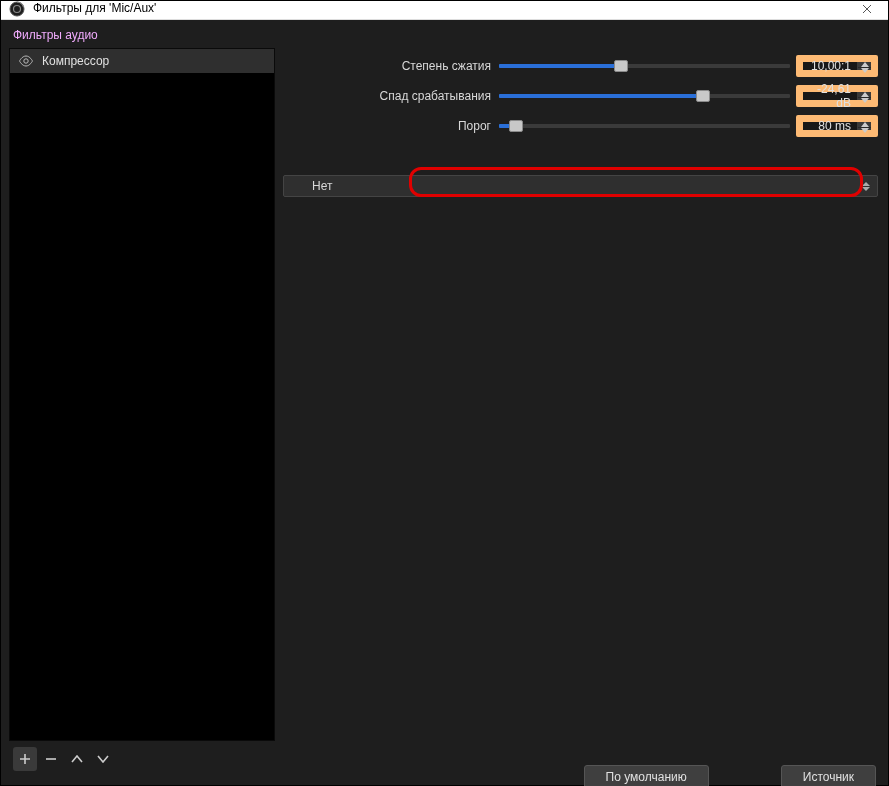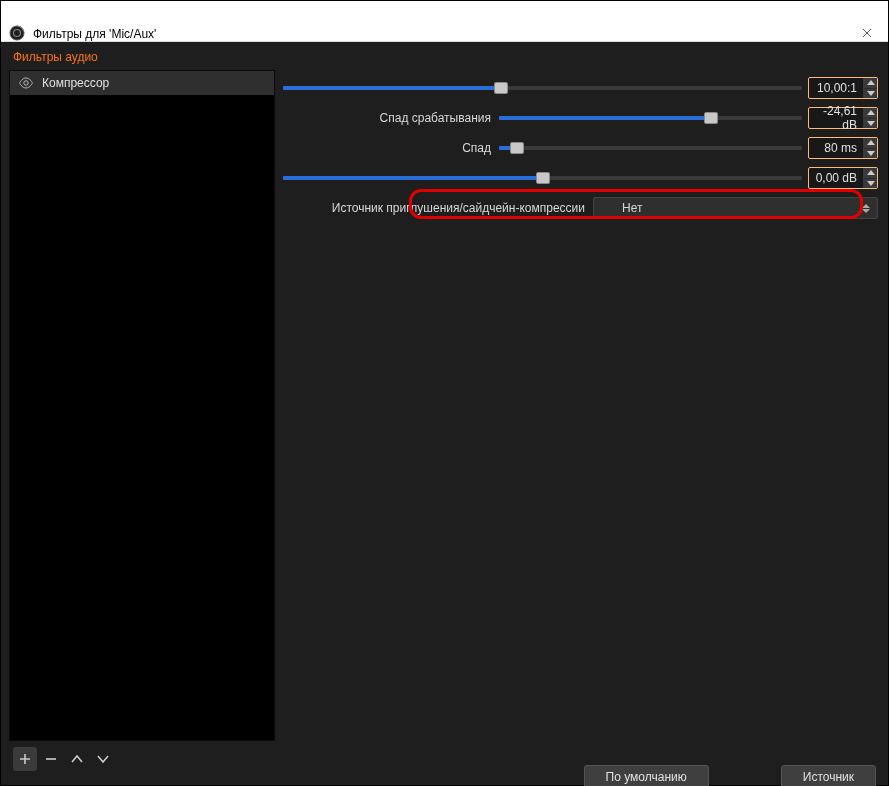--- a/index.html
+++ b/index.html
@@ -2,31 +2,31 @@
 <html><head>
 <meta charset="utf-8">
 <style>
   * { box-sizing: border-box; margin: 0; padding: 0; font-family: "Segoe UI", Arial, sans-serif; }
   body { background: #000; width: 889px; height: 786px; }
   .window {
     width: 889px; height: 786px; background: #1e1e1e; display: flex; flex-direction: column;
     border: 1px solid #000;
   }
   .titlebar {
-    height: 41px; background: #fff; display: flex; align-items: flex-end; padding: 0 8px;
+    height: 19px; background: #fff; display: flex; align-items: flex-start; padding: 0 8px;
     border-bottom: 1px solid #ddd;
   }
   .titlebar .app-icon { width: 16px; height: 16px; margin-right: 8px; }
   .titlebar .title-text { font-size: 12px; color: #000; }
   .titlebar .spacer { flex: 1; }
   .titlebar .win-close { font-size: 14px; color: #333; padding: 0 8px; cursor: pointer; }
 
   .body-area { flex: 1; display: flex; flex-direction: column; background: #1e1e1e; padding: 6px 8px 8px 8px; }
 
-  .section-label { color: #f97316; font-size: 12px; padding: 2px 4px 6px 4px; }
+  .section-label { color: #f0abfc; font-size: 12px; padding: 2px 4px 6px 4px; }
 
   .main-row { flex: 1; display: flex; gap: 8px; min-height: 0; }
 
   .filter-list {
     width: 266px; background: #000000; border: 1px solid #0a0a0a;
     display: flex; flex-direction: column;
   }
   .filter-item {
     display: flex; align-items: center; gap: 8px; padding: 4px 8px;
     background: #2f2f2f; color: #e0e0e0; font-size: 12px; cursor: pointer;
@@ -46,21 +46,21 @@
     flex: 1; height: 4px; background: #3a3a3a; position: relative; border-radius: 1px;
   }
   .slider-fill { position: absolute; left: 0; top: 0; height: 100%; background: #2a6fd8; border-radius: 1px; }
   .slider-thumb {
     position: absolute; top: 50%; transform: translate(-50%, -50%);
     width: 14px; height: 12px; background: #c8c8c8; border: 1px solid #8a8a8a; border-radius: 2px;
   }
 
   .spinbox {
     display: flex; align-items: stretch; height: 22px;
-    background: #181818; border: 1px solid #fdba74; border-radius: 2px;
+    background: #181818; border: 7px solid #fdba74; border-radius: 2px;
   }
   .spinbox .spin-val {
     width: 54px; text-align: right; padding: 0 6px; color: #e0e0e0; font-size: 12px;
     display: flex; align-items: center; justify-content: flex-end;
   }
   .spinbox .spin-btns {
     width: 14px; display: flex; flex-direction: column; border-left: 1px solid #3a3a3a;
     background: #3a3a3a;
   }
   .spinbox .spin-btns .sb {
@@ -134,20 +134,21 @@
               </svg>
           </span>
           <span>Компрессор</span>
         </div>
       </div>
 
       <div class="props-wrap">
         <div class="props-panel">
 
           <div class="prop-row">
+            <div class="prop-label">Степень сжатия</div>
             <div class="prop-control">
               <div class="slider-track">
                 <div class="slider-fill" style="width:42%"></div>
                 <div class="slider-thumb" style="left:42%"></div>
               </div>
               <div class="spinbox">
                 <div class="spin-val">10,00:1</div>
                 <div class="spin-btns">
                   <div class="sb">
                       <svg width="8" height="5">
@@ -184,21 +185,21 @@
                         <path d="M0 0 L4 5 L8 0 Z" fill="#ccc"></path>
                       </svg>
                     </div>
                 </div>
               </div>
             </div>
           </div>
 
 
           <div class="prop-row">
-            <div class="prop-label">Спад</div>
+            <div class="prop-label">Порог</div>
             <div class="prop-control">
               <div class="slider-track">
                 <div class="slider-fill" style="width:6%"></div>
                 <div class="slider-thumb" style="left:6%"></div>
               </div>
               <div class="spinbox">
                 <div class="spin-val">80 ms</div>
                 <div class="spin-btns">
                   <div class="sb">
                       <svg width="8" height="5">
@@ -209,45 +210,23 @@
                       <svg width="8" height="5">
                         <path d="M0 0 L4 5 L8 0 Z" fill="#ccc"></path>
                       </svg>
                     </div>
                 </div>
               </div>
             </div>
           </div>
 
           <div class="prop-row">
-            <div class="prop-control">
-              <div class="slider-track">
-                <div class="slider-fill" style="width:50%"></div>
-                <div class="slider-thumb" style="left:50%"></div>
-              </div>
-              <div class="spinbox">
-                <div class="spin-val">0,00 dB</div>
-                <div class="spin-btns">
-                  <div class="sb">
-                      <svg width="8" height="5">
-                        <path d="M0 5 L4 0 L8 5 Z" fill="#ccc"></path>
-                      </svg>
-                    </div>
-                  <div class="sb">
-                      <svg width="8" height="5">
-                        <path d="M0 0 L4 5 L8 0 Z" fill="#ccc"></path>
-                      </svg>
-                    </div>
-                </div>
-              </div>
-            </div>
-          </div>
-
-          <div class="prop-row">
-            <div class="prop-label" style="width:310px">Источник приглушения/сайдчейн-компрессии</div>
+          </div>
+
+          <div class="prop-row">
             <div class="prop-control">
               <div class="combo">
                 <span class="combo-text">Нет</span>
                 <span class="combo-arrow">
                   <svg width="8" height="4">
                       <path d="M0 4 L4 0 L8 4 Z" fill="#aaa"></path>
                     </svg>
                   <svg width="8" height="4">
                       <path d="M0 0 L4 4 L8 0 Z" fill="#aaa"></path>
                     </svg>

